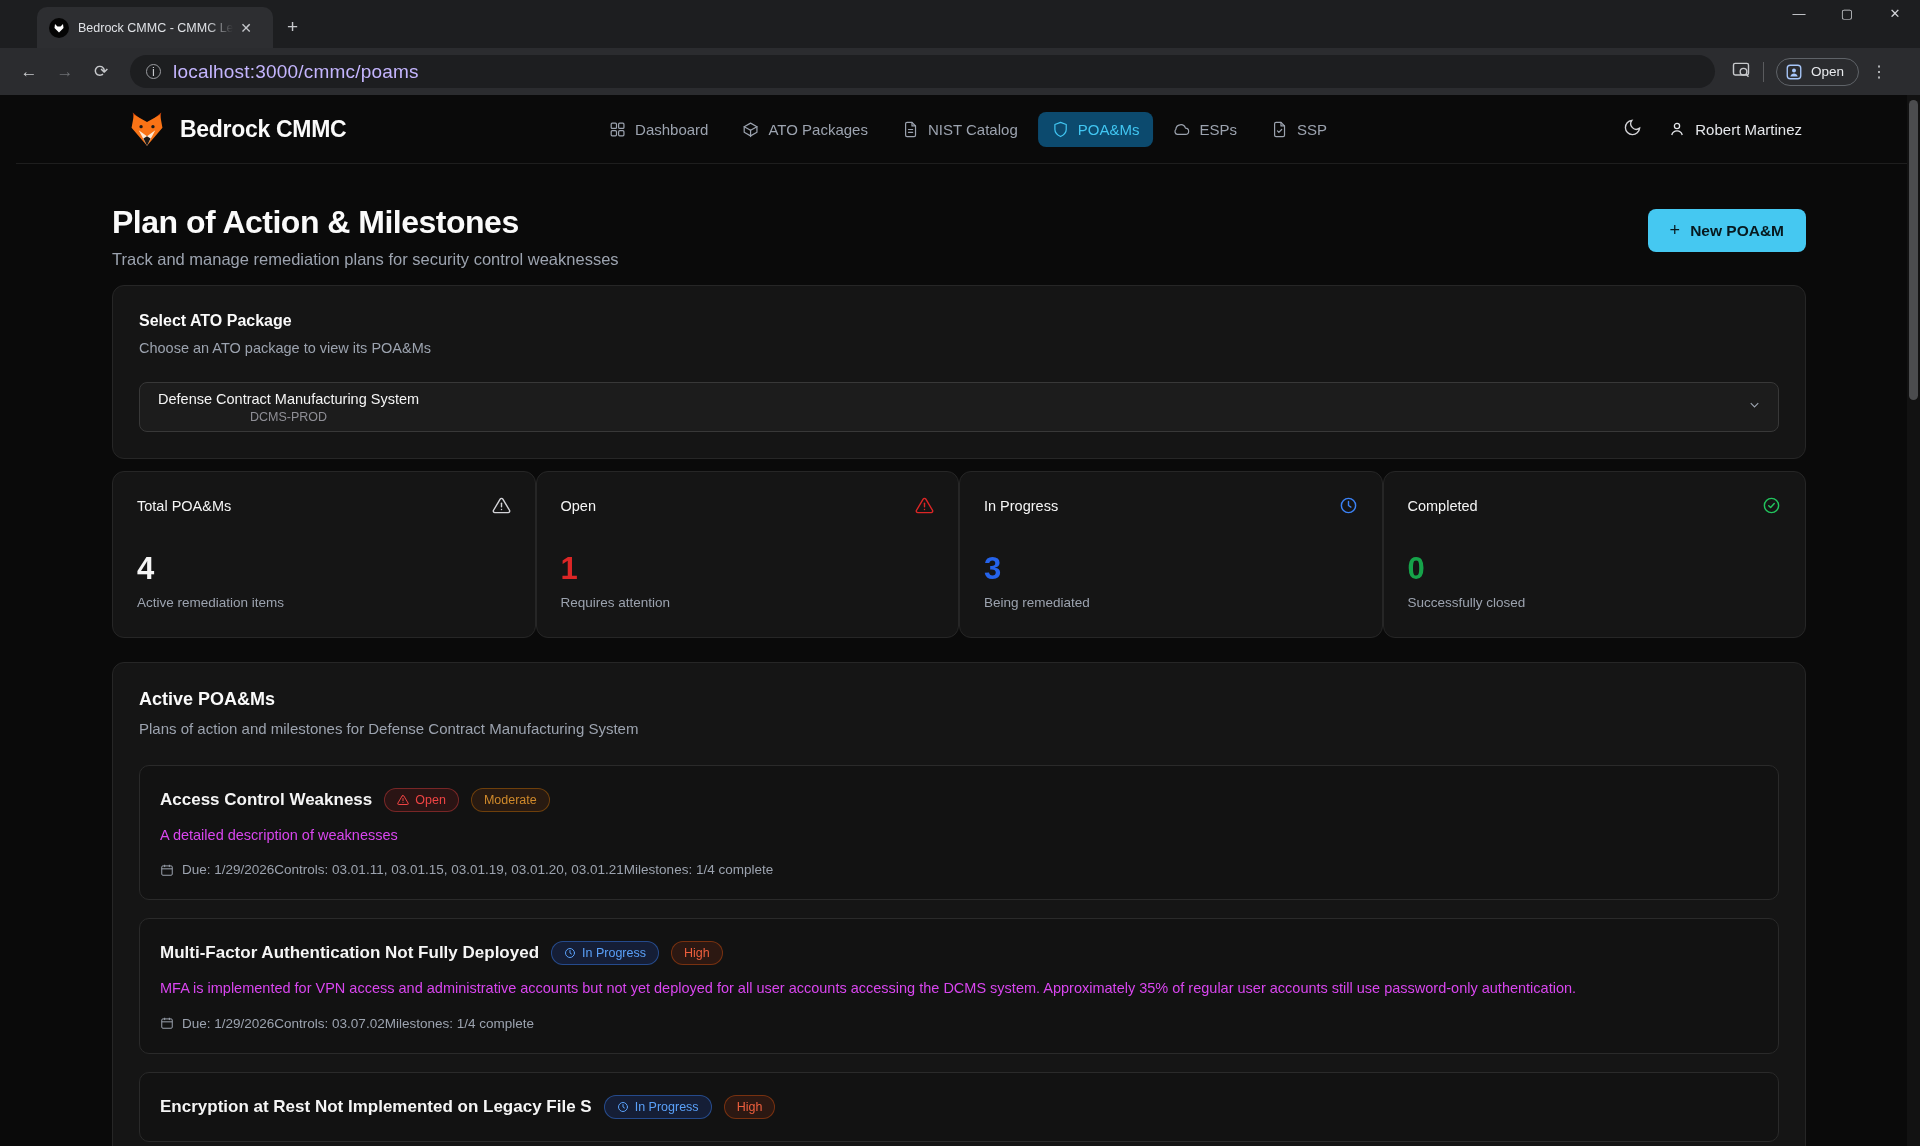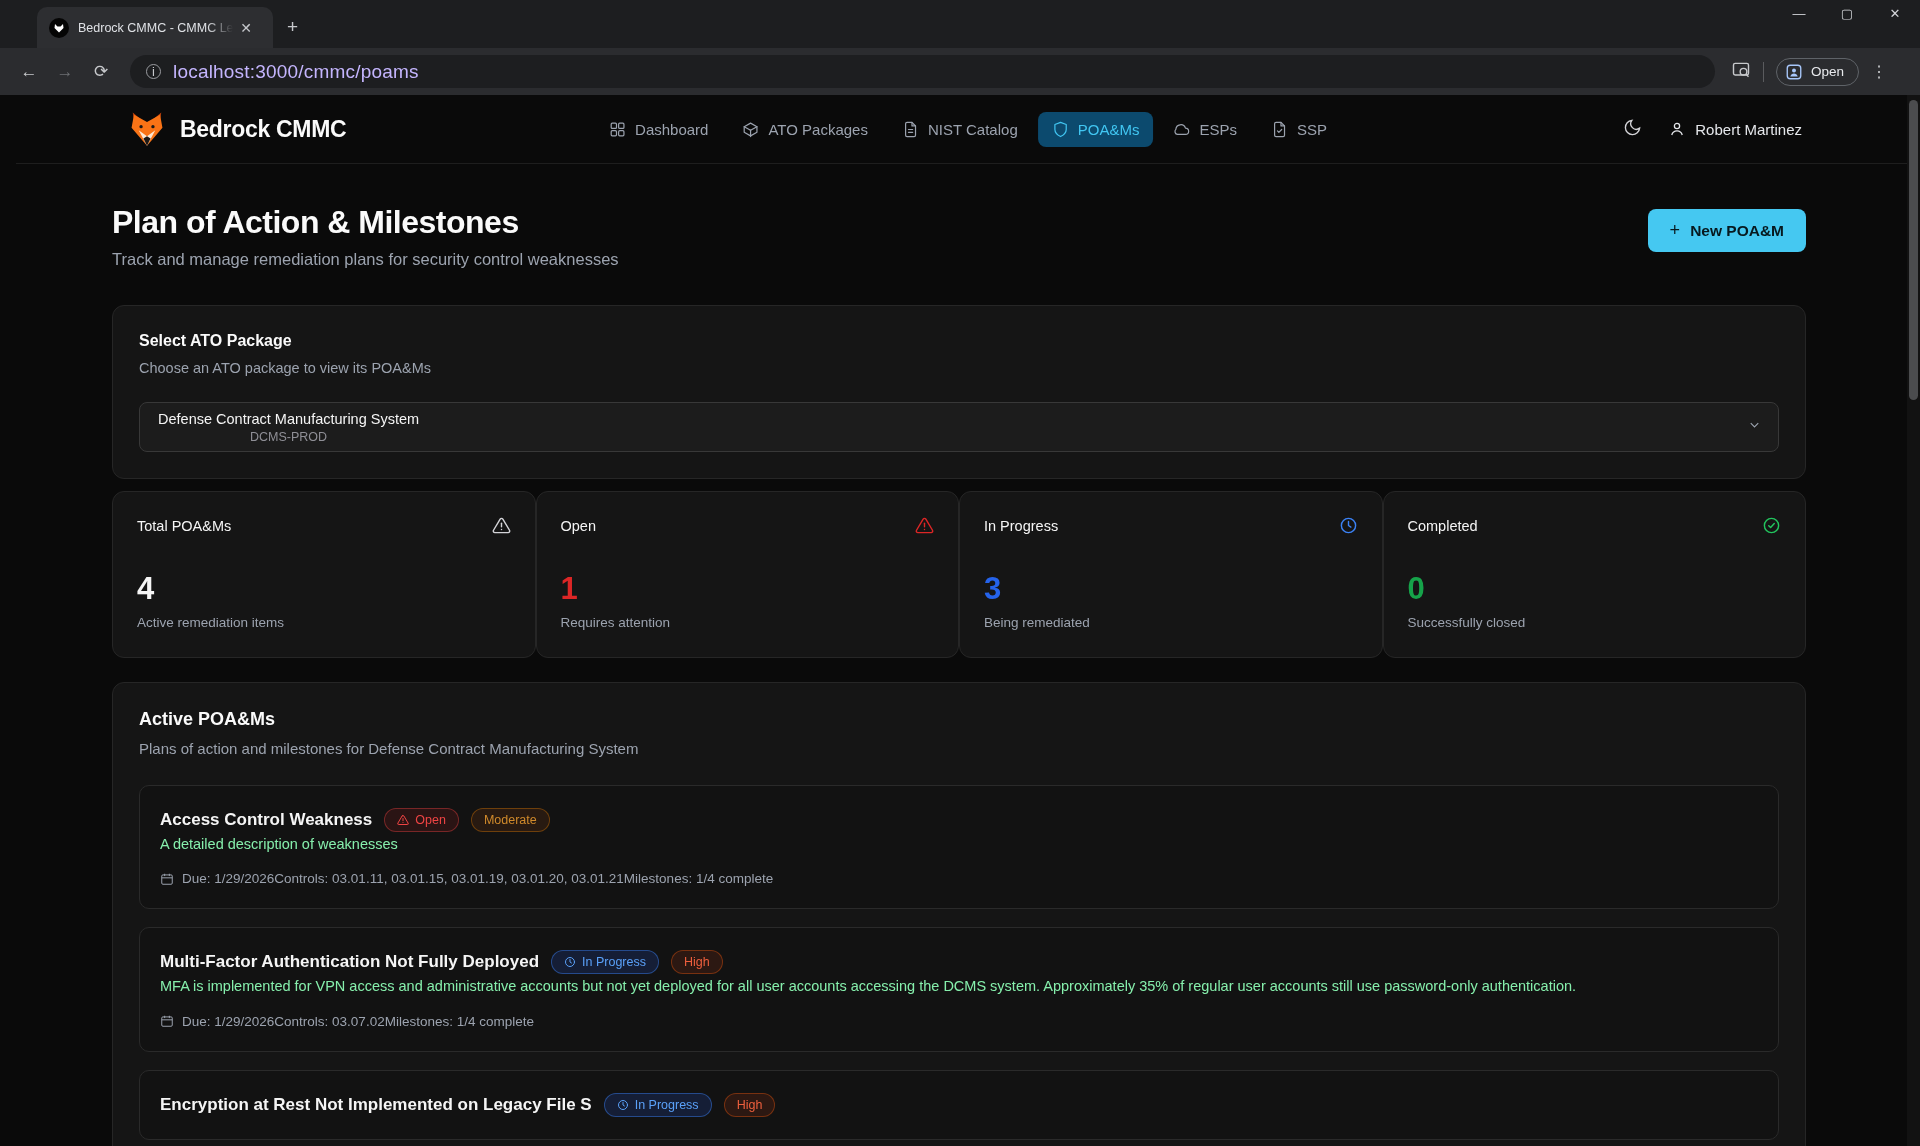--- a/index.html
+++ b/index.html
@@ -60,21 +60,21 @@
   
   .main { padding:40px 114px 0 112px; }
   .page-head { display:flex; align-items:flex-start; justify-content:space-between; }
   .page-title { color:#fafafa; font-size:32px; font-weight:bold; letter-spacing:-.5px; }
   .page-sub { color:#9ca3af; font-size:16.5px; margin-top:9px; }
   .new-btn { background:#45c8f1; color:#07191f; font-size:15.5px; font-weight:bold; border:none;
     border-radius:8px; padding:11px 22px; display:flex; align-items:center; gap:10px; margin-top:5px; }
   .new-btn .plus { font-size:18px; font-weight:normal; }
 
   .card { background:#151515; border:1px solid #262626; border-radius:12px; }
-  .pkg-card { margin-top:36px; padding:26px; }
+  .pkg-card { margin-top:16px; padding:26px; }
   .card-title { color:#fafafa; font-size:16px; font-weight:bold; }
   .card-sub { color:#9ca3af; font-size:14.5px; margin-top:10px; }
   .select { margin-top:26px; height:50px; background:#1c1c1c; border:1px solid #383838; border-radius:8px;
     display:flex; align-items:center; padding:0 18px; position:relative; }
   .select-lines { display:inline-block; text-align:center; }
   .sel-name { color:#f5f5f5; font-size:14.5px; }
   .sel-code { color:#8f8f96; font-size:12.5px; margin-top:3px; }
   .select .chev { position:absolute; right:16px; top:50%; transform:translateY(-50%); }
   .select .chev svg { width:15px; height:15px; stroke:#9ca3af; fill:none; stroke-width:1.8; }
 
@@ -95,21 +95,21 @@
     padding:4px 12px; border:1px solid transparent; white-space:nowrap; }
   .badge svg { width:12px; height:12px; fill:none; stroke:currentColor; stroke-width:2;
     stroke-linecap:round; stroke-linejoin:round; }
   .b-open { color:#ef4444; background:rgba(127,29,29,.22); border-color:rgba(239,68,68,.4); }
   .b-progress { color:#5aa0f8; background:rgba(30,58,138,.3); border-color:rgba(59,130,246,.45); }
   .b-moderate { color:#d08a2b; background:rgba(120,53,15,.22); border-color:rgba(217,119,6,.4); }
   .b-high { color:#ee5f3d; background:rgba(124,45,18,.25); border-color:rgba(234,88,12,.4); }
   .badge.status .i-tri { display:none; } .badge.status .i-clk { display:none; }
   .badge.status.b-open .i-tri { display:inline; }
   .badge.status.b-progress .i-clk { display:inline; }
-  .poam-desc { color:#86efac; font-size:14.5px; line-height:1.55; margin-top:1px; max-width:1560px; }
+  .poam-desc { color:#d946ef; font-size:14.5px; line-height:1.55; margin-top:12px; max-width:1560px; }
   .poam-meta { display:flex; align-items:center; color:#9ca3af; font-size:13.5px; margin-top:16px; }
   .meta-piece { display:flex; align-items:center; gap:8px; }
   .meta-piece svg { width:14px; height:14px; stroke:#9ca3af; fill:none; stroke-width:1.7; }
 
   .scrollthumb { position:absolute; right:2px; top:100px; width:9px; height:300px;
     background:#4b4c4e; border-radius:5px; }
   .scrolltrack { position:absolute; right:0; top:95px; bottom:0; width:13px; background:#121212; }
 </style>
 </head>
 <body>

